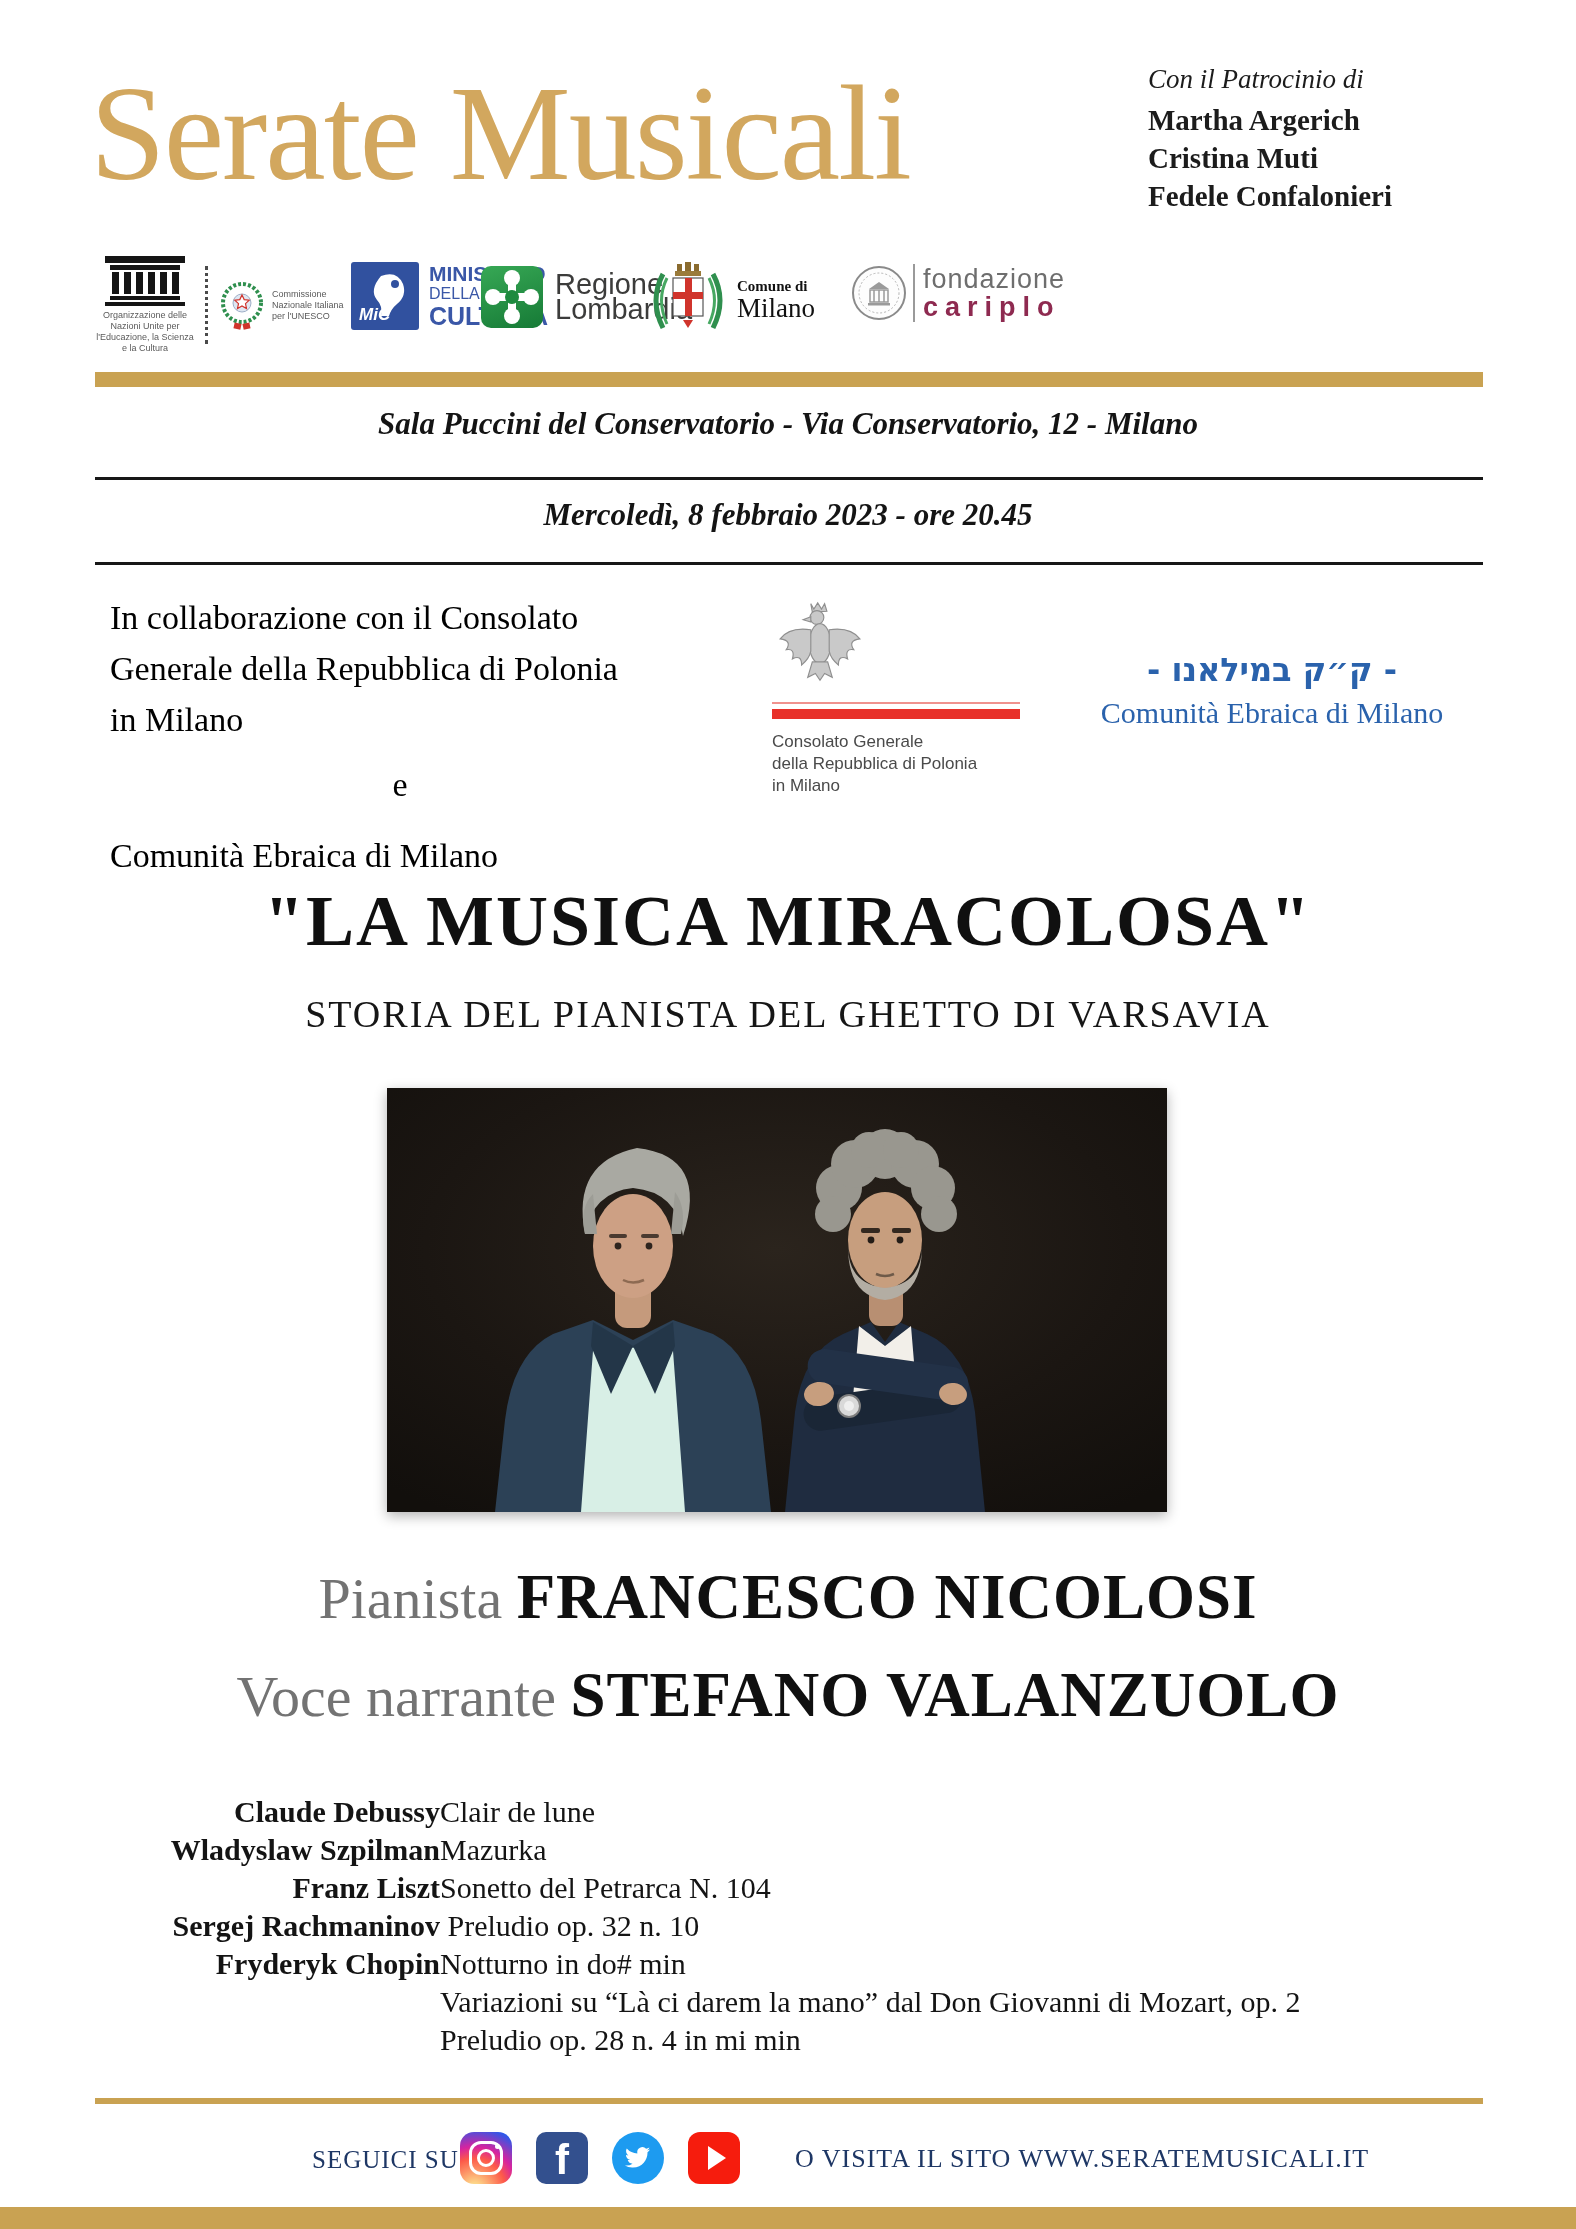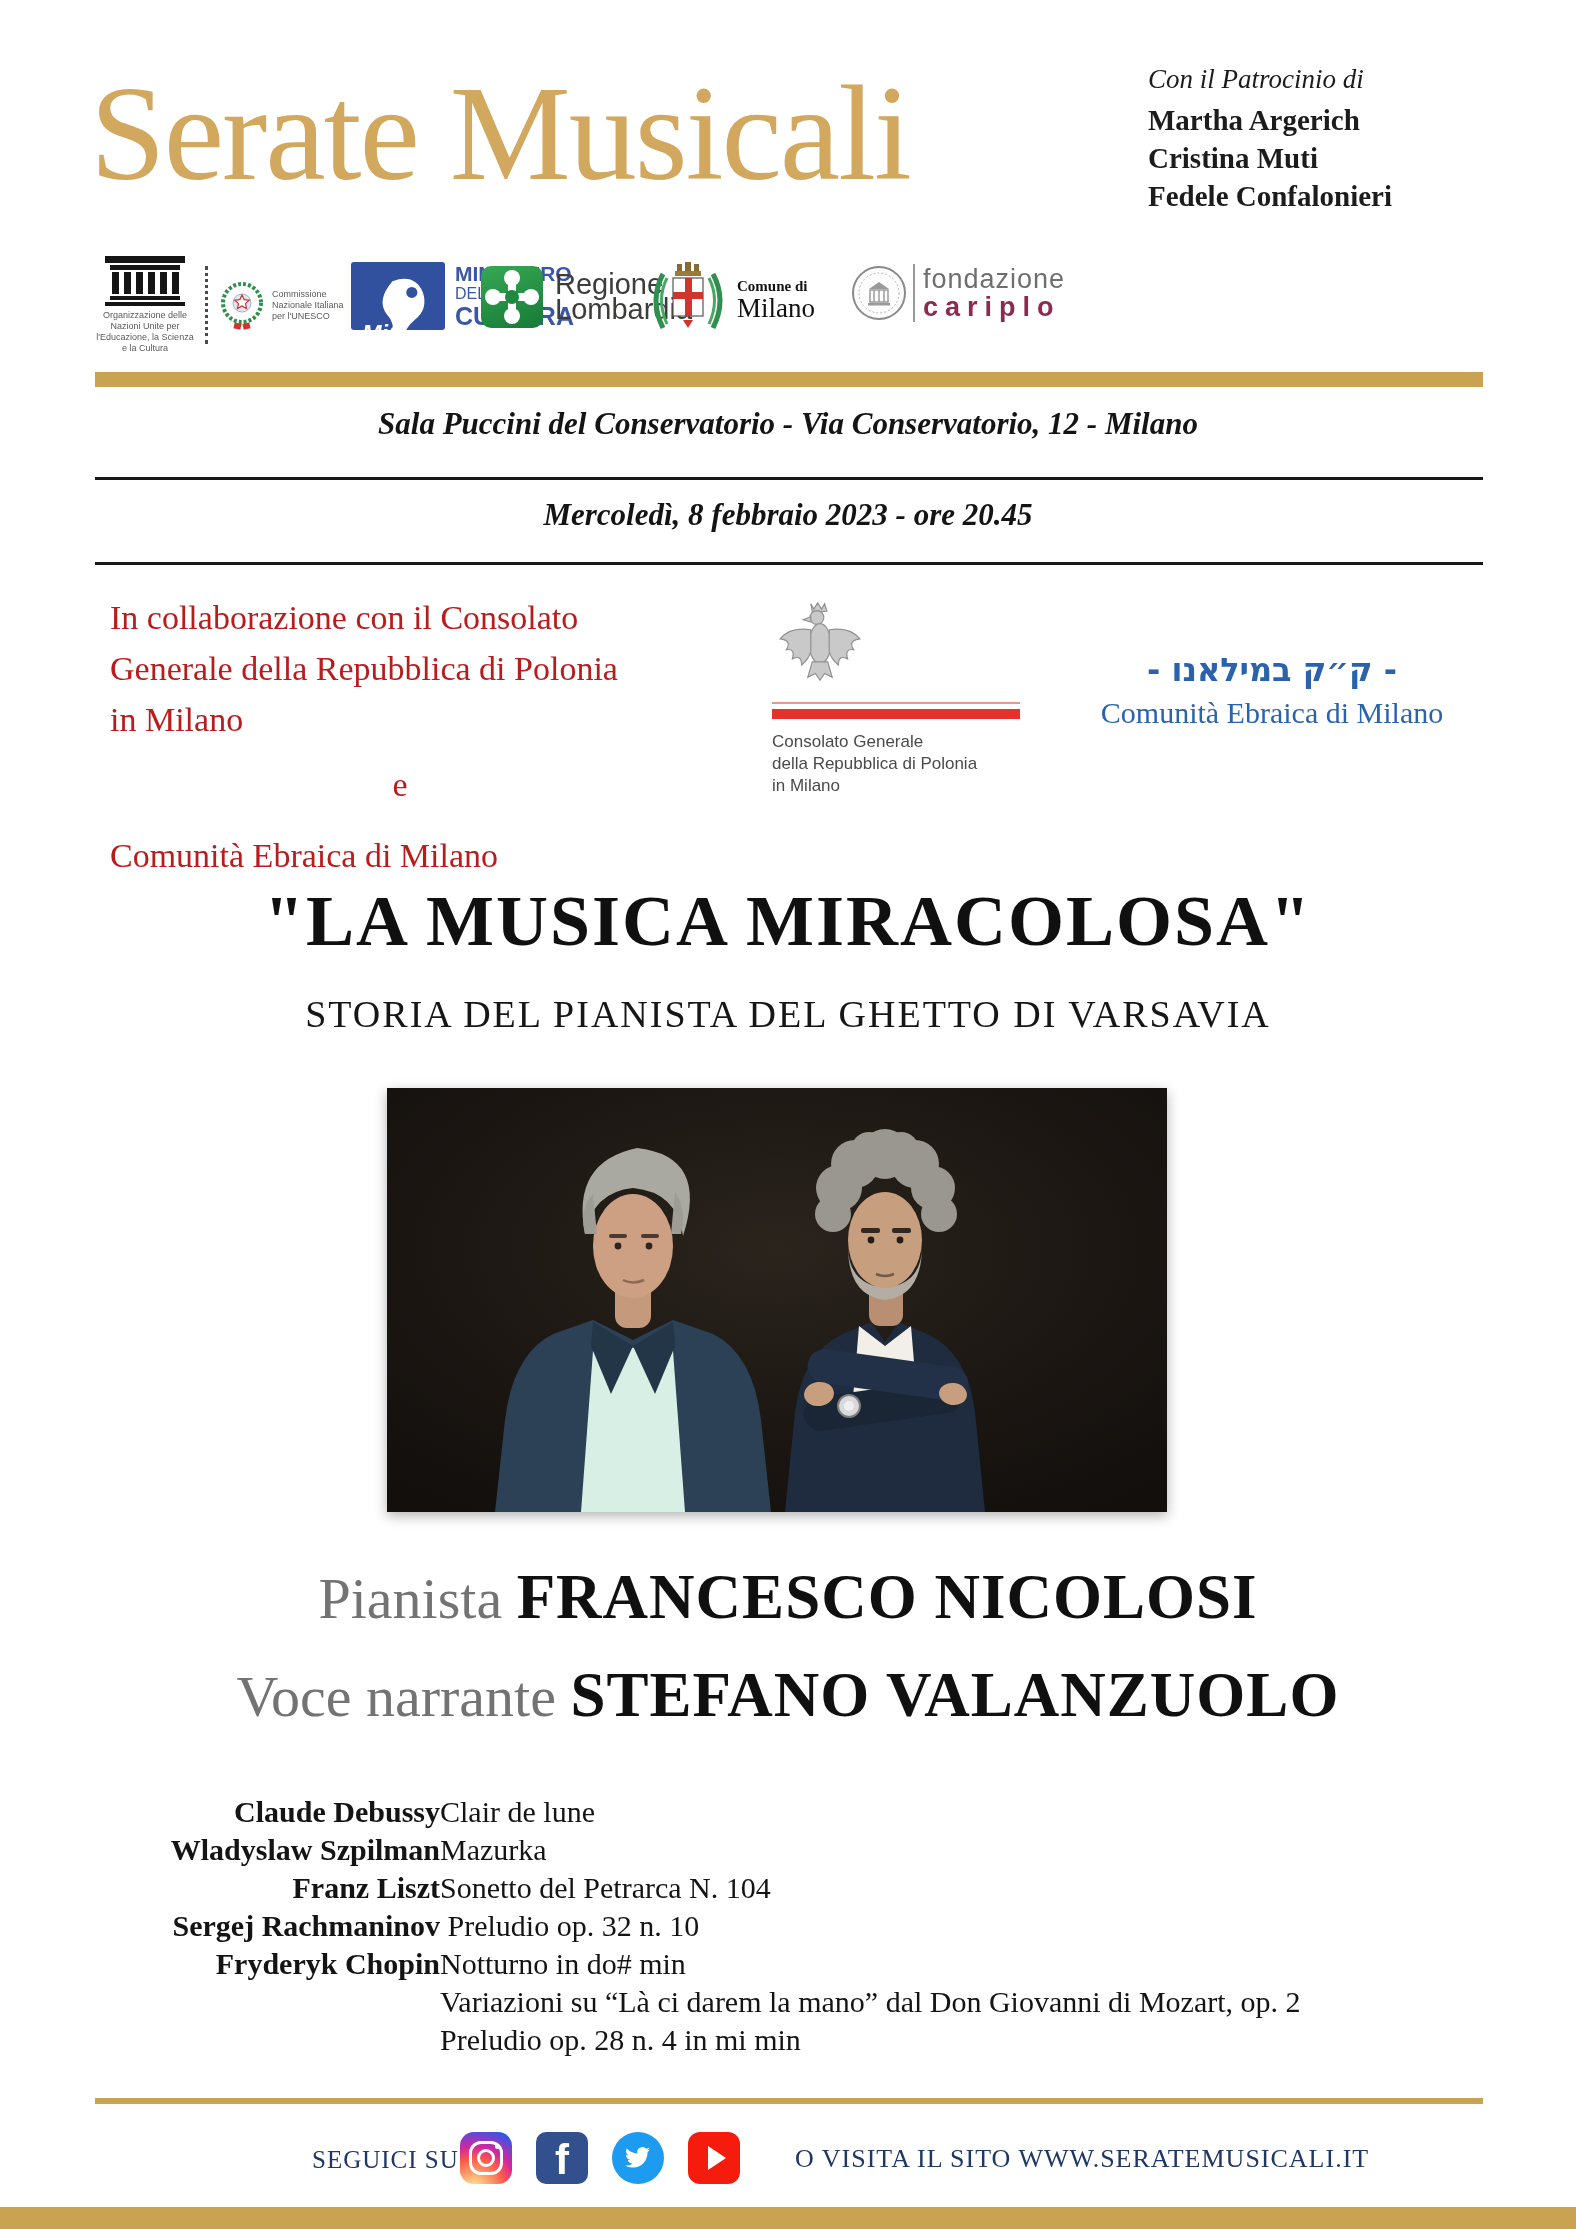--- a/index.html
+++ b/index.html
@@ -15,21 +15,21 @@
 
   
   .logobar{position:absolute;top:254px;left:95px;width:1390px;height:92px;}
   .lg{position:absolute;display:flex;align-items:center;}
   .tinycap{font-family:"Liberation Sans",sans-serif;font-size:9px;line-height:11px;color:#5a5a5a;text-align:center;}
   .unesco{left:0;top:2px;}
   .unesco .tcol{display:flex;flex-direction:column;align-items:center;width:100px;}
   .dotdiv{height:78px;border-left:3px dotted #4a4a4a;margin:0 10px;}
   .embl-cap{font-family:"Liberation Sans",sans-serif;font-size:9px;line-height:11px;color:#5a5a5a;width:86px;text-align:left;margin-left:6px;}
   .mic{left:256px;top:8px;}
-  .micsq{width:68px;height:68px;background:#31519f;border-radius:3px;position:relative;flex:none;padding-left:26px;}
+  .micsq{width:68px;height:68px;background:#31519f;border-radius:3px;position:relative;flex:none;}
   .micsq svg{position:absolute;inset:0;}
   .mictxt{margin-left:10px;font-family:"Liberation Sans",sans-serif;color:#3a57a7;}
   .mictxt .l1{font-size:21px;font-weight:bold;line-height:22px;}
   .mictxt .l2{font-size:16px;line-height:18px;}
   .mictxt .l3{font-size:25px;font-weight:bold;line-height:26px;}
   .reg{left:386px;top:12px;}
   .regsq{width:62px;height:62px;border-radius:10px;background:linear-gradient(160deg,#37a855,#167a36);flex:none;}
   .regtxt{margin-left:12px;font-family:"Liberation Sans",sans-serif;font-size:29px;line-height:25px;color:#3c3c3b;white-space:pre-line;}
   .com{left:552px;top:4px;}
   .comtxt{margin-left:8px;color:#111;}
@@ -48,21 +48,21 @@
   .blackrule{position:absolute;left:95px;width:1388px;height:3px;background:#171717;}
   .br1{top:477px;} .br2{top:562px;}
   .bottombar{position:absolute;left:0;bottom:0;width:100%;height:22px;background:#c9a252;}
 
   
   .venue,.datetime{position:absolute;left:0;width:100%;text-align:center;
       font-style:italic;font-weight:600;font-size:31px;color:#141414;}
   .venue{top:406px;} .datetime{top:497px;}
 
   
-  .collab-left{position:absolute;left:110px;top:592px;width:580px;font-size:34px;line-height:51px;color:#b91c1c;}
+  .collab-left{position:absolute;left:110px;top:592px;width:580px;font-size:34px;line-height:51px;color:#000000;}
   .collab-left .intro{white-space:pre-line;}
   .collab-left .conj{text-align:center;margin-top:14px;}
   .collab-left .partner{margin-top:20px;}
   .consulate{position:absolute;left:772px;top:596px;width:248px;}
   .consulate .thin{height:2px;background:#f0928e;margin-top:10px;}
   .consulate .thick{height:10px;background:#e8312a;margin-top:5px;}
   .consulate .cap{margin-top:12px;font-family:"Liberation Sans",sans-serif;font-size:17px;line-height:22px;color:#4a4a4a;white-space:pre-line;}
   .community{position:absolute;left:1056px;top:650px;width:432px;text-align:center;color:#2a62ac;}
   .community .heb{font-family:"DejaVu Sans",sans-serif;font-size:32px;font-weight:bold;line-height:40px;}
   .community .nm{font-size:30px;line-height:38px;margin-top:4px;}

